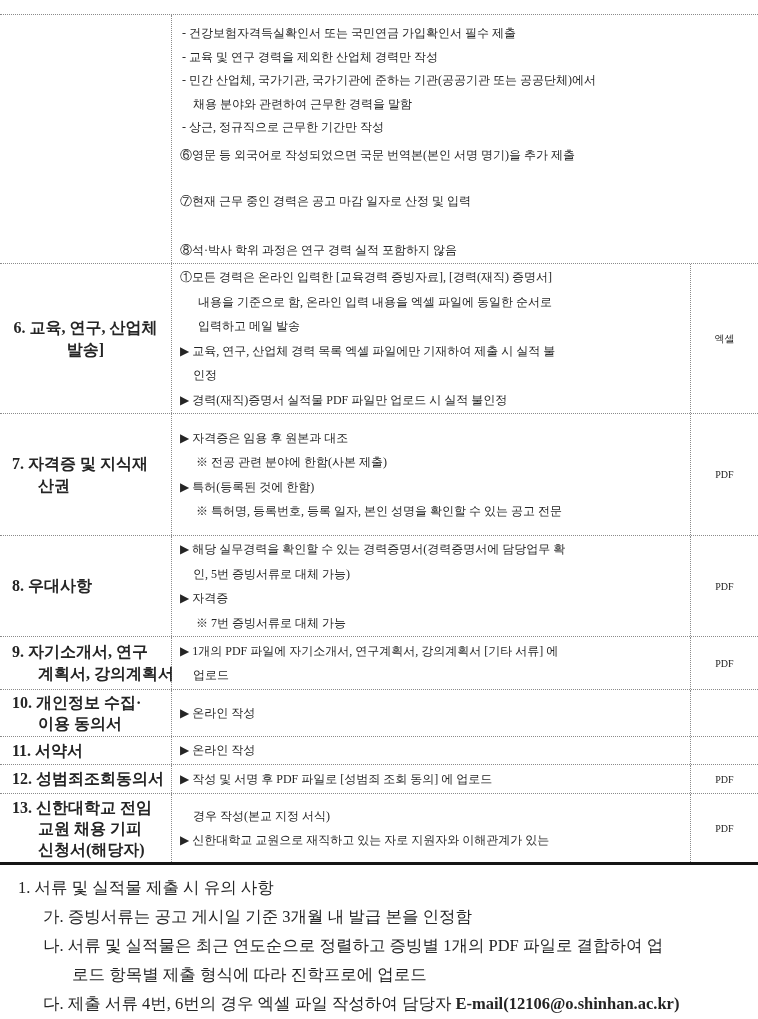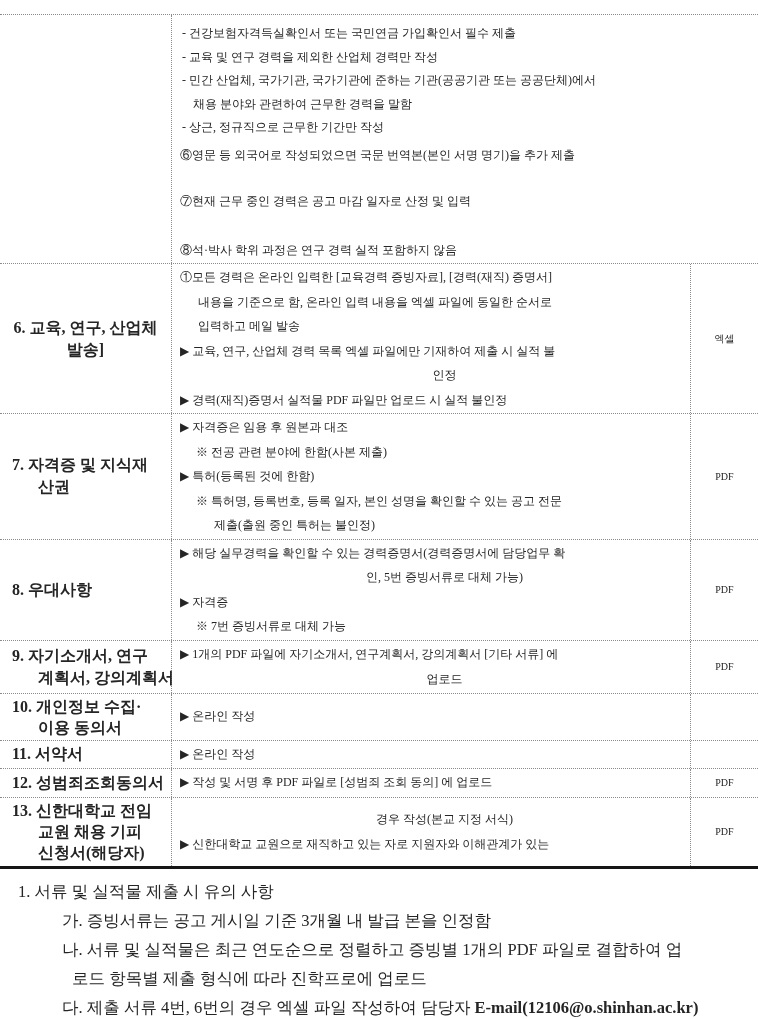--- a/index.html
+++ b/index.html
@@ -43,21 +43,21 @@
     display:flex; align-items:center; justify-content:center;
     font-size:10px;
   }
 
   
   .dash  { margin-left:2px; }
   .dcont { margin-left:13px; }
   .num   { margin-left:0; }
   .ncont { margin-left:18px; }
   .arr   { margin-left:0; }
-  .acont { margin-left:21px;text-align:center; }
+  .acont { margin-left:13px; }
   .star  { margin-left:16px; }
   .scont { margin-left:34px; }
 
   
   .row.toprow { min-height:243px; }
   .row.toprow .cell-content { justify-content:flex-start; padding-top:7px; line-height:23.5px; }
   .gap-s { margin-top:4px; }
   .gap-m { margin-top:23px; }
   .gap-l { margin-top:25px; }
 
@@ -68,21 +68,21 @@
   .r9  { min-height:53px;  }
   .r10 { min-height:47px;  }
   .r11 { min-height:28px;  }
   .r12 { min-height:29px;  }
   .r13 { min-height:68px;  }
   .r10 .cell-label, .r13 .cell-label { line-height:21px; }
 
   
   .notes { padding-top:8px; font-size:16.5px; line-height:29px; }
   .note-heading { padding-left:18px; white-space:nowrap; }
-  .note-item.lv1 { padding-left:62px; white-space:nowrap; }
+  .note-item.lv1 { padding-left:43px; white-space:nowrap; }
   .note-item.lv2 { padding-left:72px; white-space:nowrap; }
   .b { font-weight:bold; }
 </style>
 </head>
 <body>
 
 <div class="doc">
 
   <div class="tbl">
 
@@ -119,21 +119,20 @@
     <div class="row r7">
       <div class="cell-label">
         <div>7. 자격증 및 지식재</div>
         <div class="ind">산권</div>
       </div>
       <div class="cell-content">
         <div class="ln arr">▶ 자격증은 임용 후 원본과 대조</div>
         <div class="ln star">※ 전공 관련 분야에 한함(사본 제출)</div>
         <div class="ln arr">▶ 특허(등록된 것에 한함)</div>
         <div class="ln star">※ 특허명, 등록번호, 등록 일자, 본인 성명을 확인할 수 있는 공고 전문</div>
-        <div class="ln scont">제출(출원 중인 특허는 불인정)</div>
       </div>
       <div class="cell-fmt">PDF</div>
     </div>
 
     <div class="row r8">
       <div class="cell-label">
         <div>8. 우대사항</div>
       </div>
       <div class="cell-content">
         <div class="ln arr">▶ 해당 실무경력을 확인할 수 있는 경력증명서(경력증명서에 담당업무 확</div>

